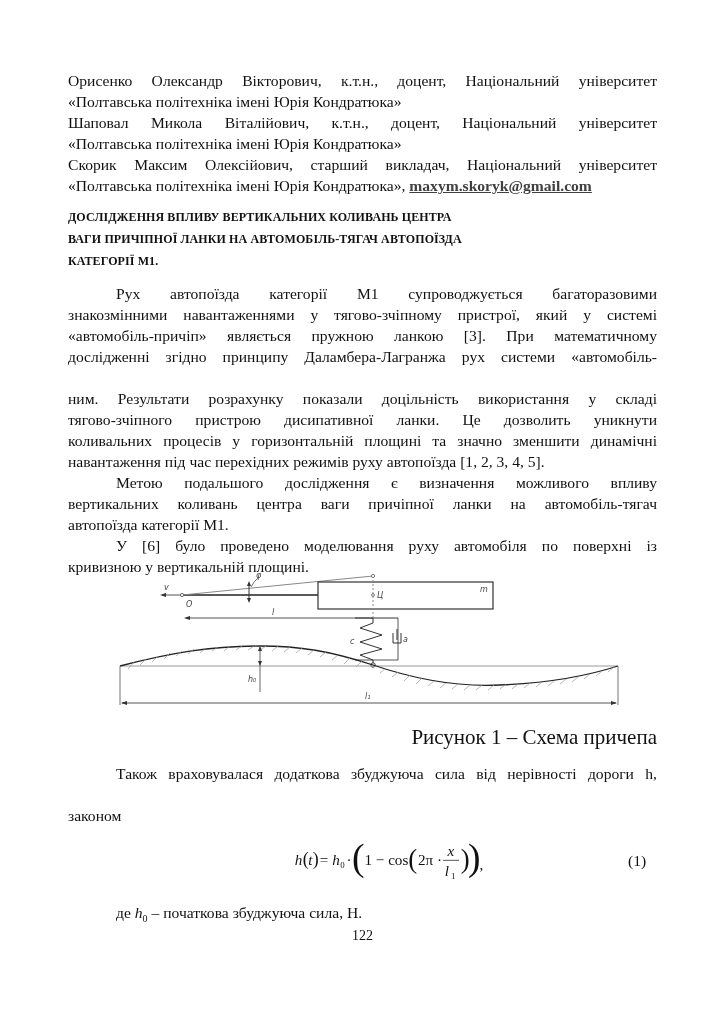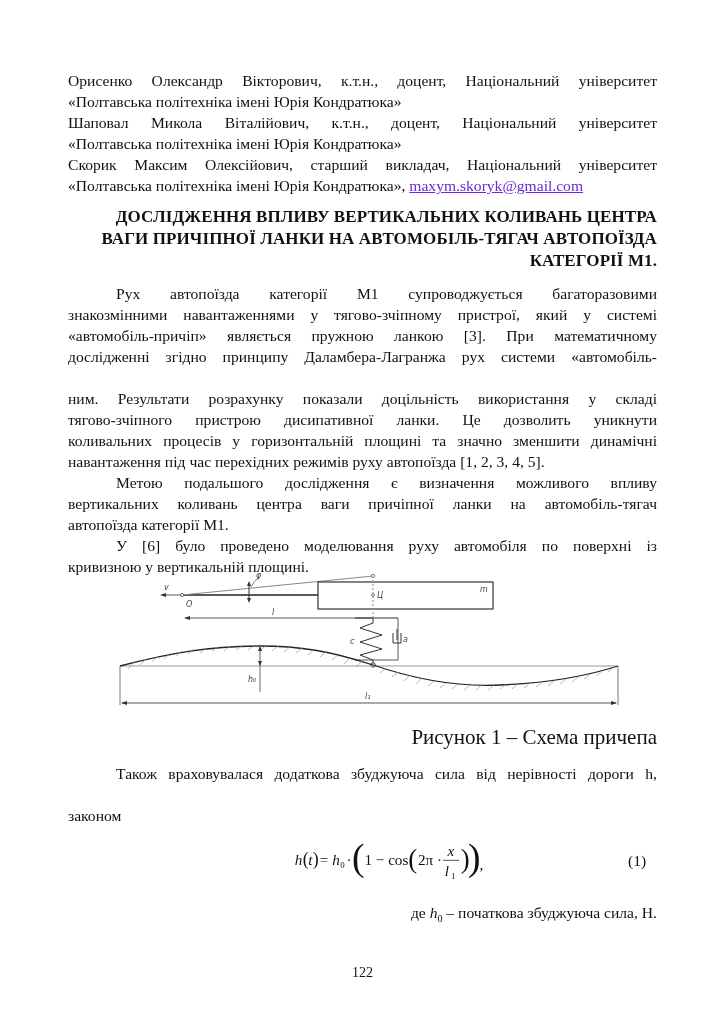--- a/index.html
+++ b/index.html
@@ -4,27 +4,27 @@
   <style>
     html, body { margin: 0; padding: 0; background: #ffffff; }
     body { width: 724px; height: 1024px; position: relative; overflow: hidden;
            font-family: "Liberation Serif", serif; color: #111; }
     .page { position: absolute; left: 0; top: 0; width: 724px; height: 936px; }
     .line { position: absolute; left: 68px; width: 589px; font-size: 15.6px; line-height: 21px;
             white-space: nowrap; }
     .just { text-align: justify; text-align-last: justify; }
     .left { text-align: left; }
     .indent { padding-left: 48px; box-sizing: border-box; }
-    .title { position: absolute; left: 68px; width: 589px; text-align: right; font-weight: bold;
-             font-size: 17px; line-height: 22px; letter-spacing: 0.1px; }
-    .email { color: #6d28d9; text-decoration: underline; }
+    .title { position: absolute; left: 68px; width: 589px; text-align: left; font-weight: bold;
+             font-size: 12px; line-height: 22px; letter-spacing: 0.1px; }
+    .email { color: #404040; text-decoration: underline; font-weight: bold; }
     .caption { position: absolute; left: 68px; width: 589px; text-align: right; font-size: 21px; top: 725px; }
     .formula { position: absolute; top: 838px; left: 283px; height: 50px; font-size: 16px; }
     .eqnum { position: absolute; top: 852px; left: 628px; font-size: 15.6px; }
-    .pagenum { position: absolute; top: 928px; left: 68px; width: 589px; text-align: center; font-size: 14px; margin-top: 37px; }
+    .pagenum { position: absolute; top: 928px; left: 68px; width: 589px; text-align: center; font-size: 14px; }
     .figure { position: absolute; left: 110px; top: 565px; width: 520px; height: 145px; }
     i.m { font-style: italic; }
   </style>
 </head>
 <body>
 
 <div class="page">
 
   <div class="line just" style="top:70px">Орисенко Олександр Вікторович, к.т.н., доцент, Національний університет</div>
   <div class="line left" style="top:91px">«Полтавська політехніка імені Юрія Кондратюка»</div>
@@ -186,18 +186,18 @@
       <line x1="166" y1="25" x2="184" y2="25" stroke="#111" stroke-width="0.8"></line>
       <text x="168" y="43" font-style="italic">l</text>
       <text x="175" y="46" font-size="10">1</text>
       <text x="186" y="34" font-size="30">)</text>
       <text x="194" y="36" font-size="42" font-weight="100">)</text>
       <text x="207" y="36">,</text>
     </g>
   </svg>
   <div class="eqnum">(1)</div>
 
-  <div class="line left" style="top:902px; padding-left:48px; box-sizing:border-box;text-align:right;">
+  <div class="line left" style="top:902px; padding-left:48px; box-sizing:border-box;">
     <span>де </span><i class="m">h</i><sub style="font-size:10px">0</sub><span> – початкова збуджуюча сила, Н.</span>
   </div>
 
   <div class="pagenum">122</div>
 </div>
 
 </body></html>

